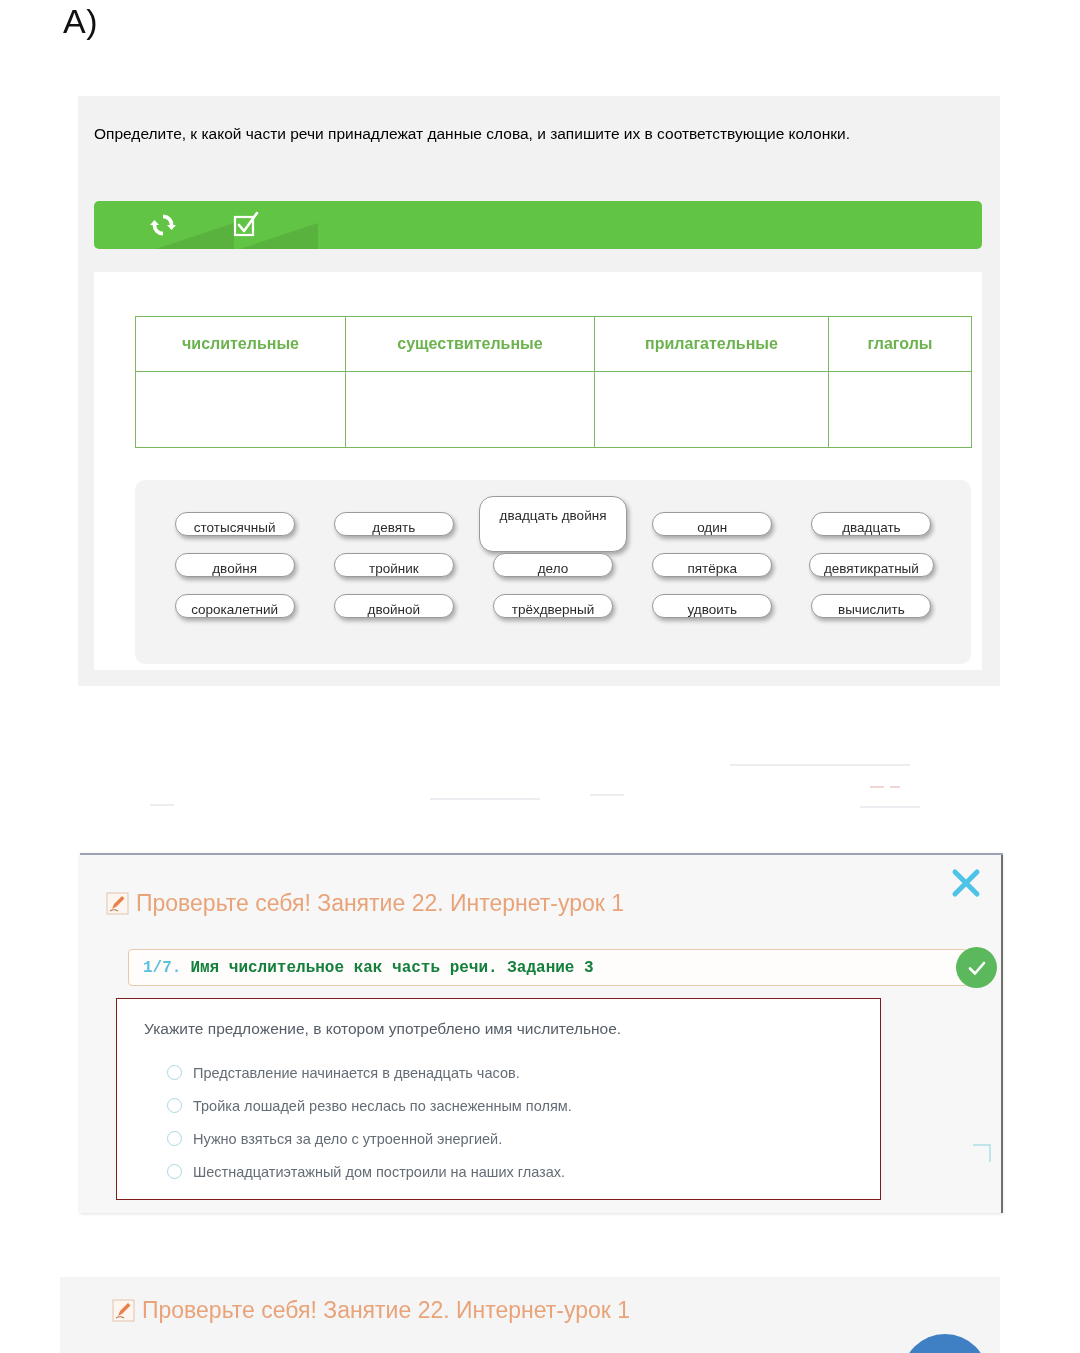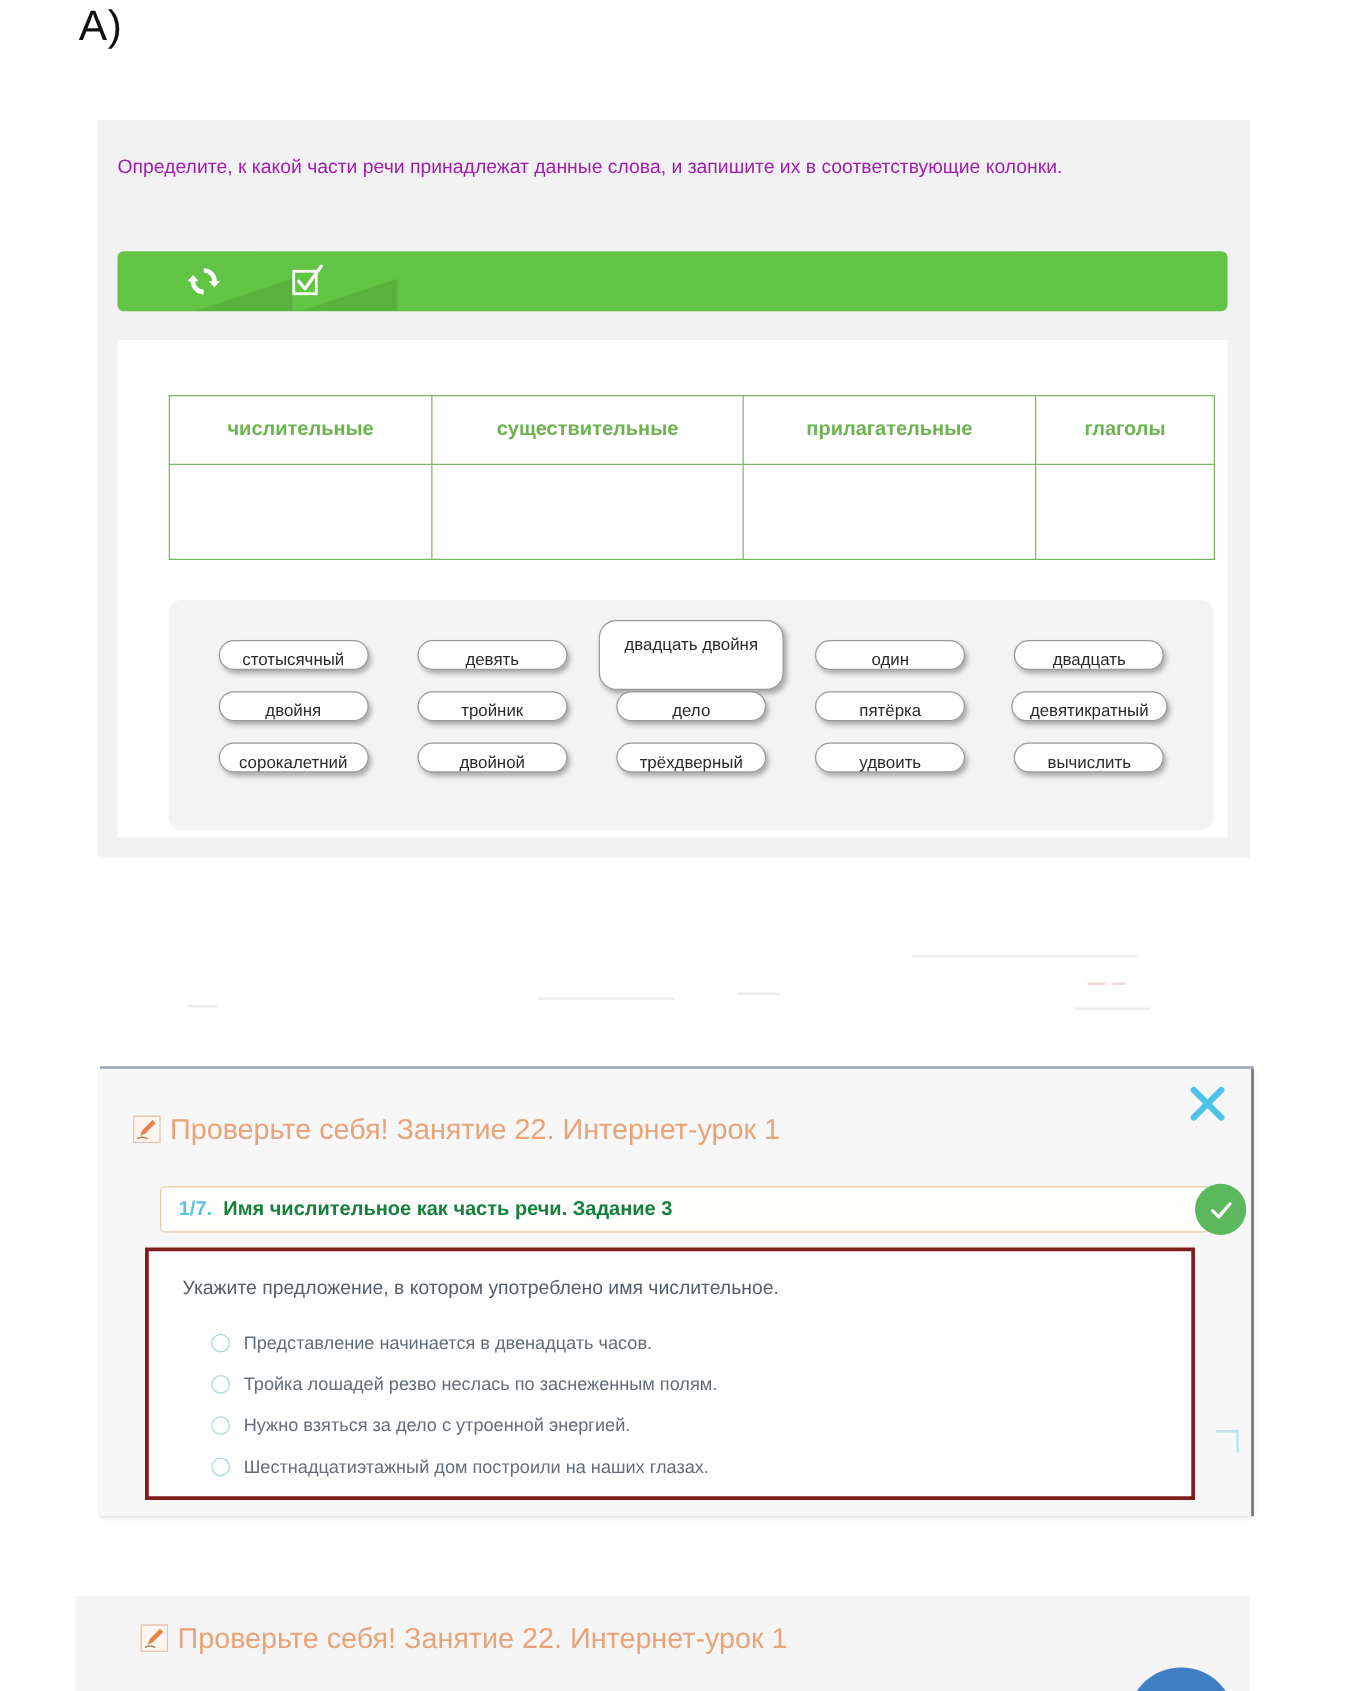--- a/index.html
+++ b/index.html
@@ -40,21 +40,21 @@
     background: #f2f2f2;
   }
 
   .worksheet-instruction {
     position: absolute;
     left: 16px;
     top: 22px;
     width: 884px;
     font-size: 15.5px;
     line-height: 31px;
-    color: #a21caf;
+    color: #000000;
   }
 
   .green-bar {
     position: absolute;
     left: 16px;
     top: 105px;
     width: 888px;
     height: 48px;
     background: #62c444;
     border-radius: 5px;
@@ -247,20 +247,21 @@
     top: 94px;
     width: 840px;
     height: 37px;
     background: #fefdfb;
     border: 1px solid #e8c9ab;
     border-radius: 4px;
     display: flex;
     align-items: center;
     padding-left: 14px;
     gap: 9px;
+    font-family: Liberation Mono, monospace;
   }
   .task-counter {
     font-size: 16px;
     font-weight: bold;
     color: #5bc0de;
   }
   .task-name {
     font-size: 16px;
     font-weight: bold;
     color: #15803d;
@@ -278,24 +279,24 @@
     display: flex;
     align-items: center;
     justify-content: center;
   }
   .check-circle svg { display: block; }
 
   .question-box {
     position: absolute;
     left: 36px;
     top: 143px;
-    width: 840px;
+    width: 765px;
     height: 202px;
     background: #ffffff;
-    border: 3px solid #7f1d1d;
+    border: 1px solid #7f1d1d;
   }
 
   .question-text {
     position: absolute;
     left: 27px;
     top: 21px;
     font-size: 15.5px;
     color: #555e66;
   }
 

